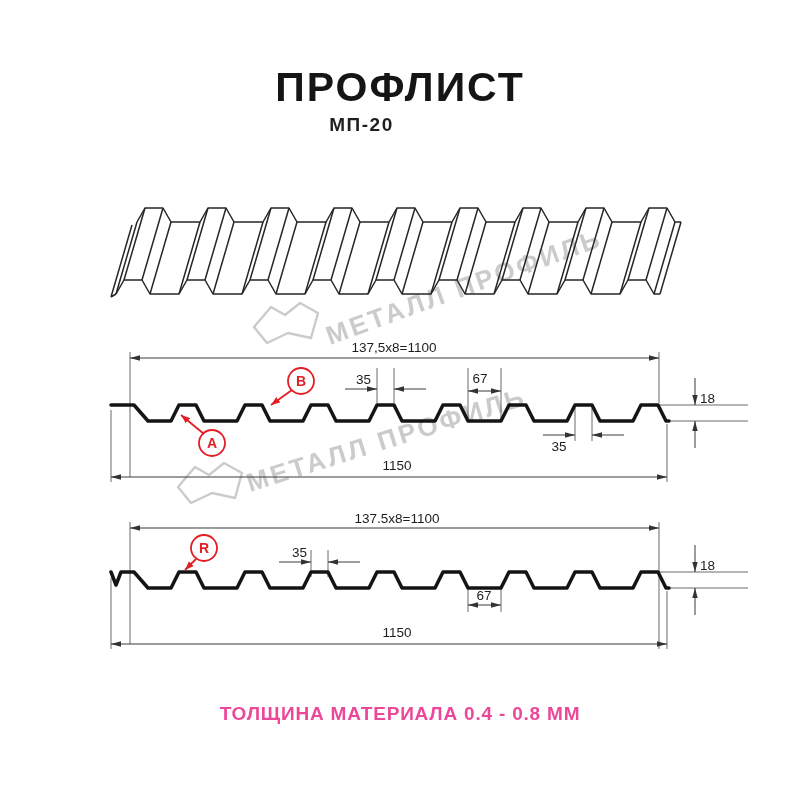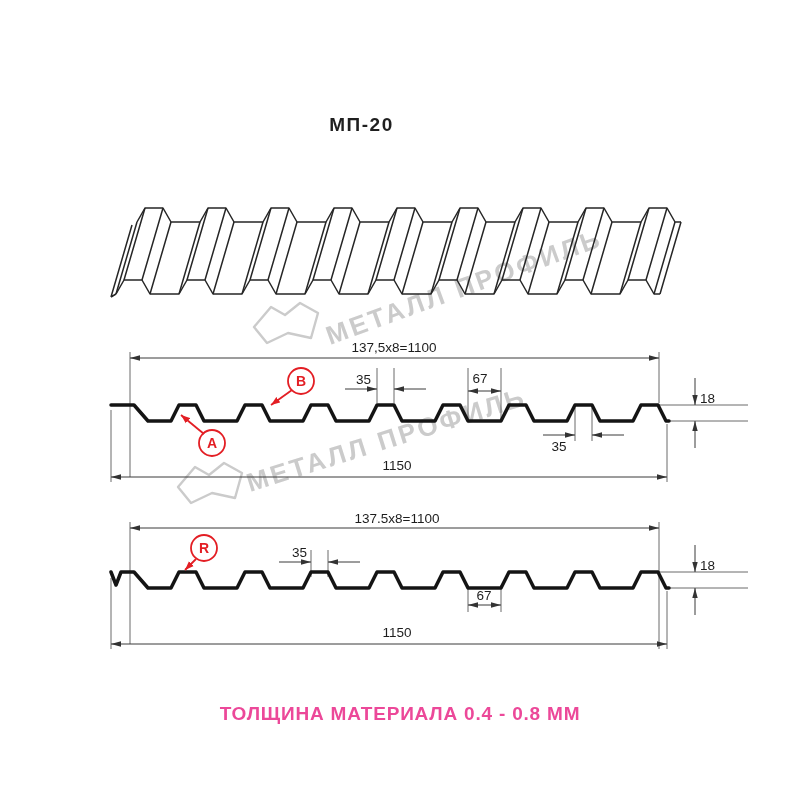--- a/index.html
+++ b/index.html
@@ -20,20 +20,21 @@
   .prof{stroke:#141414;stroke-width:3.5;fill:none;stroke-linejoin:round;stroke-linecap:round;}
   .sheet{stroke:#262626;stroke-width:1.5;fill:none;stroke-linejoin:round;}
   .red{stroke:#e31e24;stroke-width:1.8;fill:none;}
   .wmlogo{stroke:#cbcbcb;stroke-width:2.4;fill:none;stroke-linejoin:round;}
 </style>
 </head>
 <body>
 
 <div class="page">
 
+  <div class="title">ПРОФЛИСТ</div>
   <div class="subtitle">МП-20</div>
 
   <svg width="800" height="800" viewBox="0 0 800 800">
     <defs>
       <marker id="ma" markerUnits="userSpaceOnUse" markerWidth="10" markerHeight="7" refX="10" refY="3.5" orient="auto-start-reverse">
         <path d="M0,0.8 L10,3.5 L0,6.2 Z" fill="#333"></path>
       </marker>
       <marker id="mr" markerUnits="userSpaceOnUse" markerWidth="9" markerHeight="8" refX="9" refY="4" orient="auto">
         <path d="M0,0.6 L9,4 L0,7.4 Z" fill="#e31e24"></path>
       </marker>

